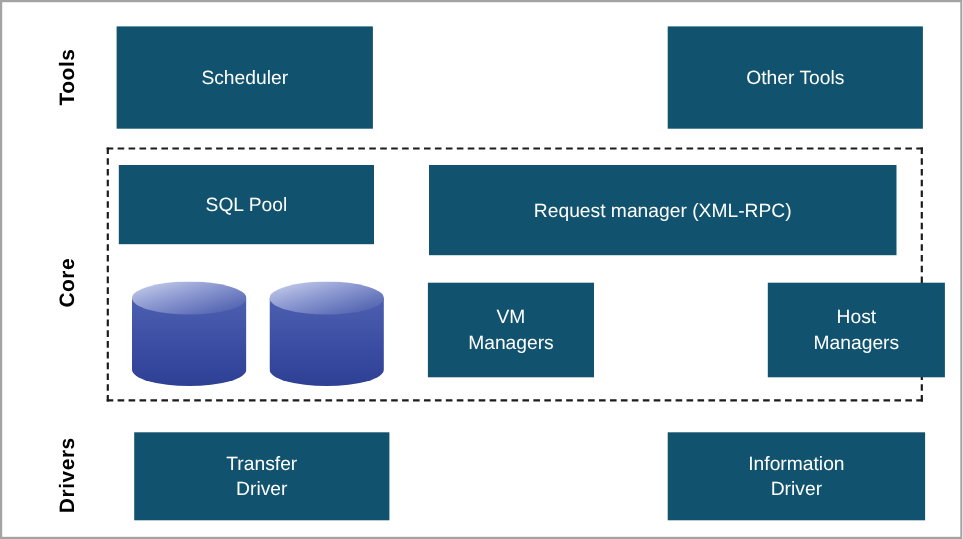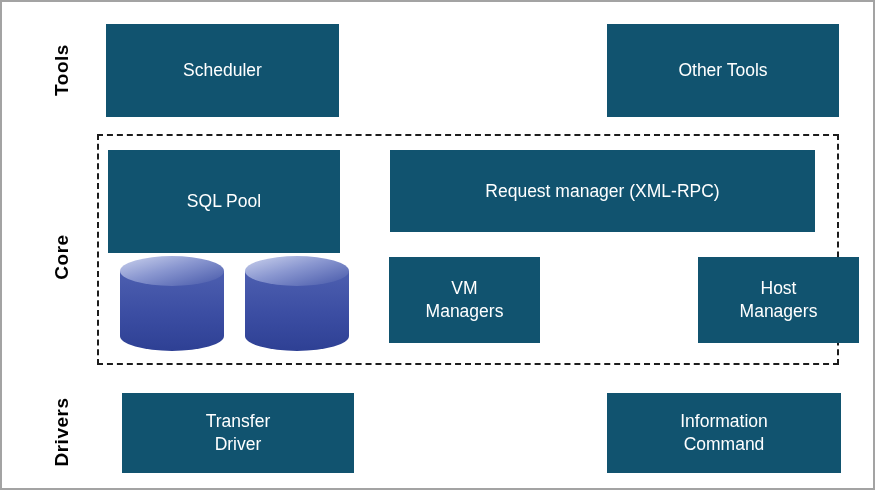--- a/index.html
+++ b/index.html
@@ -65,21 +65,21 @@
 
   <div class="side-label" style="left:60px; top:68px;">Tools</div>
   <div class="side-label" style="left:60px; top:255px;">Core</div>
   <div class="side-label" style="left:60px; top:430px;">Drivers</div>
 
   <div class="box" style="left:104px; top:22px; width:233px; height:93px;">Scheduler</div>
   <div class="box" style="left:605px; top:22px; width:232px; height:93px;">Other Tools</div>
 
   <div class="core-boundary"></div>
 
-  <div class="box" style="left:106px; top:148px; width:232px; height:103px;">SQL Pool</div>
+  <div class="box" style="left:106px; top:148px; width:232px; height:72px;">SQL Pool</div>
   <div class="box" style="left:388px; top:148px; width:425px; height:82px;">Request manager (XML-RPC)</div>
 
   <svg class="cylinder" style="left:118px; top:254px;" viewBox="0 0 104 96">
     <defs>
       <linearGradient id="capA" x1="0" y1="0" x2="1" y2="1">
         <stop offset="0" stop-color="#ccd3ee"></stop>
         <stop offset="0.45" stop-color="#8a97d0"></stop>
         <stop offset="1" stop-color="#4456a8"></stop>
       </linearGradient>
       <linearGradient id="bodyA" x1="0" y1="0" x2="0" y2="1">
@@ -110,15 +110,15 @@
   </svg>
 
   <div class="box" style="left:387px; top:255px; width:151px; height:86px;">VM
 Managers</div>
   <div class="box" style="left:652px; top:255px; width:161px; height:86px;margin-left:44px;">Host
 Managers</div>
 
   <div class="box" style="left:120px; top:391px; width:232px; height:80px;">Transfer
 Driver</div>
   <div class="box" style="left:605px; top:391px; width:234px; height:80px;">Information
-Command</div>
+Driver</div>
 
 </div>
 
 </body></html>

